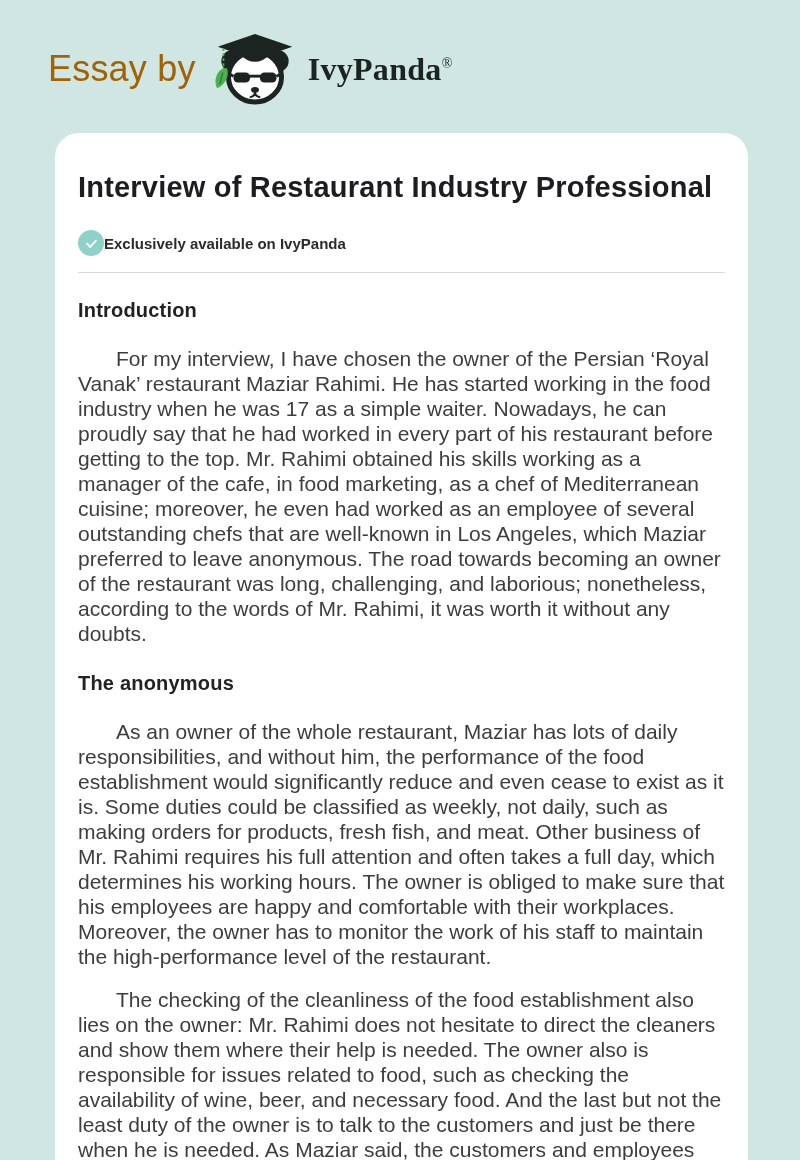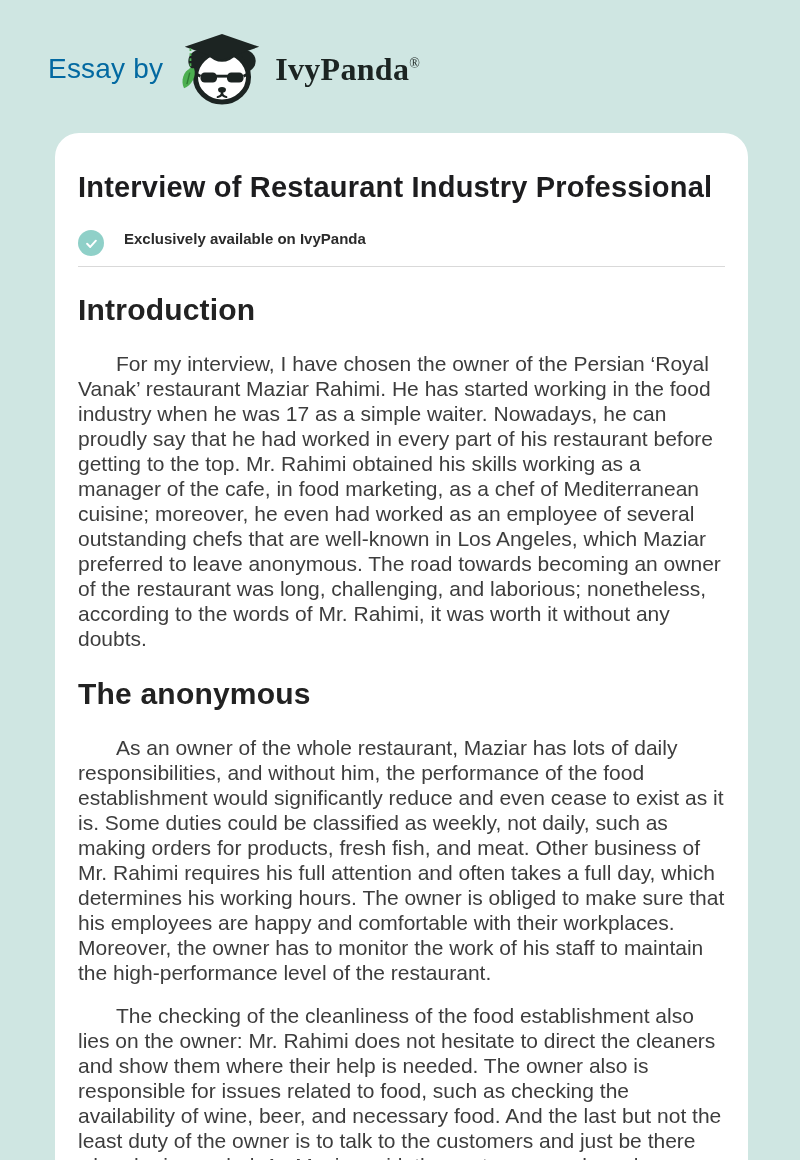--- a/index.html
+++ b/index.html
@@ -10,22 +10,22 @@
     overflow: hidden;
   }
   
   .header {
     display: flex;
     align-items: center;
     padding: 30px 0 0 48px;
     height: 108px;
   }
   .essay-by {
-    font-size: 28px;
-    color: #0369a1;
+    font-size: 36px;
+    color: #a16207;
     letter-spacing: 0.2px;
     margin-right: 16px;
   }
   .logo-mark { width: 86px; height: 80px; margin-right: 10px; flex: 0 0 auto; }
   .brand {
     font-family: "Liberation Serif", serif;
     font-weight: 700;
     font-size: 32px;
     color: #1c2422;
     letter-spacing: 0.3px;
@@ -48,42 +48,43 @@
   h1.title {
     font-size: 29px;
     line-height: 45px;
     font-weight: 700;
     color: #1d1d1f;
     letter-spacing: 0.2px;
     margin-bottom: 20px;
   }
   .badge-row {
     display: flex;
-    gap: 20px;
-    margin-bottom: 10px;
+    align-items: center;
+    gap: 0;
+    margin-bottom: 16px;
   }
   .badge-circle {
     width: 26px; height: 26px;
     border-radius: 50%;
     background: #8fd0c8;
     display: flex; align-items: center; justify-content: center;
     flex: 0 0 auto;
   }
   .badge-label {
     font-size: 15px;
     font-weight: 700;
     color: #2b2b2b;
   }
   hr.divider {
     border: none;
     border-top: 1px solid #d9d9d9;
     margin: 0 0 2px 0;
   }
   h2.section-heading {
-    font-size: 30px;
+    font-size: 20px;
     font-weight: 700;
     color: #222222;
     margin: 26px 0 24px 0;
     letter-spacing: 0.2px;
   }
   p.body-text {
     font-size: 21px;
     line-height: 25px;
     color: #3d3d3d;
     text-indent: 38px;

